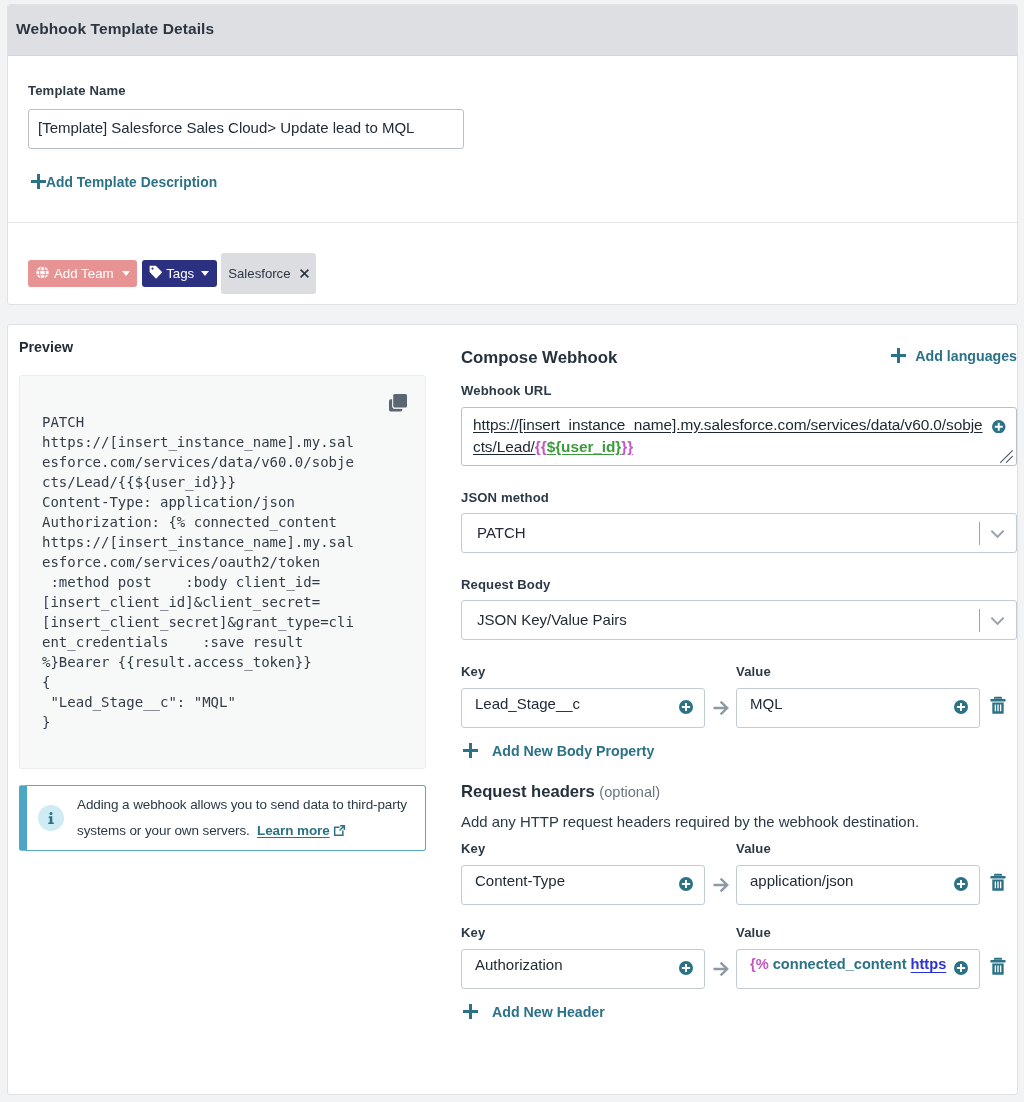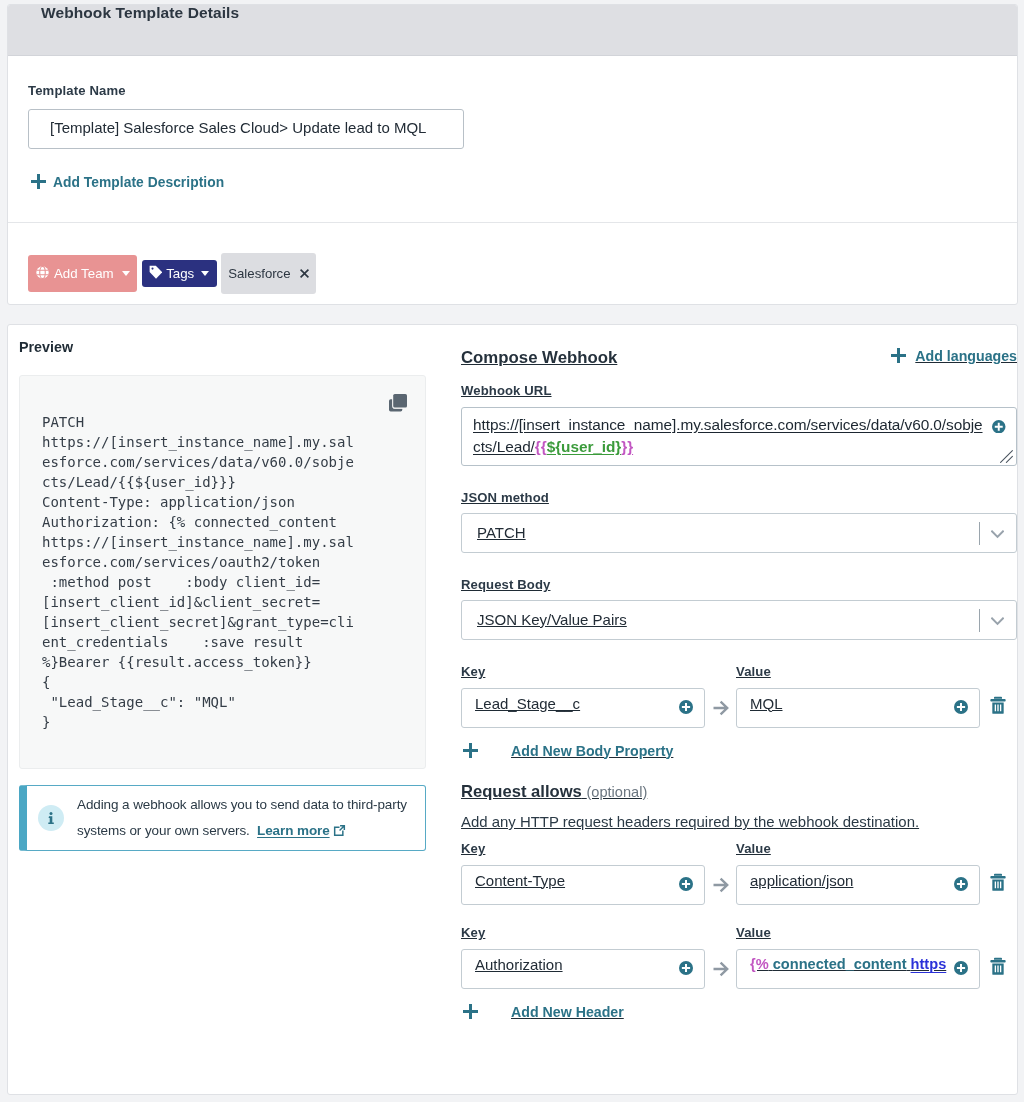--- a/index.html
+++ b/index.html
@@ -6,31 +6,31 @@
   html,body{margin:0;padding:0;}
   body{width:1024px;height:1102px;background:#f2f3f5;
     font-family:"Liberation Sans",sans-serif;color:#1f2b35;
     -webkit-font-smoothing:antialiased;overflow:hidden;position:relative;}
 
   .card{position:absolute;background:#fff;border:1px solid #dfe1e5;border-radius:3px;}
 
   
   #card1{left:7px;top:4px;width:1011px;height:301px;overflow:hidden;}
   .card1-head{height:51px;background:#dedfe3;border-bottom:1px solid #d2d4d9;
-     display:flex;align-items:flex-start;padding-left:33px;}
+     display:flex;align-items:center;padding-left:8px;}
   .card1-head-title{font-size:15.5px;font-weight:bold;color:#2c3641;letter-spacing:.1px;position:relative;top:-1px;}
   .sec1{padding:26px 20px 0 20px;height:167px;border-bottom:1px solid #e4e6e9;}
   .field-label{font-size:13.1px;font-weight:bold;color:#2c3a47;letter-spacing:.15px;margin-top:1px;}
   .tname-input{margin-top:11px;width:436px;height:40px;border:1px solid #b8c0c7;border-radius:3px;
      background:#fff;display:flex;align-items:center;
-     font-size:15px;color:#222c36;cursor:text;padding-left:21px;padding-bottom:3px;}
-  .addlink{display:flex;align-items:center;gap:7px;margin-top:25px;margin-left:3px;cursor:pointer;width:max-content;}
+     font-size:15px;color:#222c36;cursor:text;padding-left:9px;padding-bottom:3px;}
+  .addlink{display:flex;align-items:center;margin-top:25px;margin-left:3px;cursor:pointer;width:max-content;}
   .addlink-text{font-size:13.8px;font-weight:bold;color:#2b7287;letter-spacing:.05px;position:relative;top:-1px;}
   .sec2{padding:30px 20px 0 20px;display:flex;align-items:center;gap:5px;}
-  .btn-team{height:37px;background:#e89393;border-radius:3px;display:flex;align-items:center;
+  .btn-team{height:27px;background:#e89393;border-radius:3px;display:flex;align-items:center;
      padding:0 7px 0 8px;gap:5px;color:#fff;font-size:13.3px;font-weight:normal;cursor:pointer;}
   .btn-tags{height:27px;background:#2b3180;border-radius:3px;display:flex;align-items:center;
      padding:0 8px 0 7px;gap:4px;color:#fff;font-size:13.3px;font-weight:normal;cursor:pointer;}
   .caret-d{width:0;height:0;border-left:4.5px solid transparent;border-right:4.5px solid transparent;
      border-top:5px solid #fff;margin-left:3px;}
   .tag-chip{height:41px;background:#dcdde1;border-radius:3px;display:flex;align-items:center;
      gap:9px;padding:0 7px 0 7px;font-size:13.2px;color:#2c3641;margin-left:-1px;}
   .chip-x{cursor:pointer;display:flex;align-items:center;flex:0 0 auto;}
 
   
@@ -51,21 +51,21 @@
   .learnmore{color:#2b7287;font-weight:bold;text-decoration:underline;text-underline-offset:2px;cursor:pointer;}
 
   .preview-col{position:absolute;left:12px;top:0;width:439px;height:100%;}
   .main-col{position:absolute;left:446px;top:0;right:0;height:100%;}
   .tabs{height:45px;border-bottom:1px solid #e2e4e7;display:flex;align-items:stretch;padding-left:16px;}
   .tab{display:flex;align-items:center;margin-right:38px;
      font-size:14.6px;font-weight:bold;color:#4b5662;cursor:pointer;position:relative;padding:0 1px;}
   .tab.active{color:#2b7287;}
   .tab.active:after{content:"";position:absolute;left:-9px;right:-6px;bottom:0;height:4px;background:#2b7287;}
 
-  .compose-body{padding:21px 0px 0 7px;position:relative;text-decoration:underline;}
+  .compose-body{padding:21px 0px 0 7px;position:relative;}
   .compose-head-row{display:flex;align-items:center;justify-content:space-between;}
   .compose-heading{font-size:16.8px;font-weight:bold;color:#25313c;letter-spacing:.0px;position:relative;top:2px;}
   .addlang{display:flex;align-items:center;gap:9px;cursor:pointer;position:relative;top:1px;}
   .addlang-text{font-size:14.2px;font-weight:bold;color:#2b7287;position:relative;top:-1px;}
   .lbl{font-size:13.1px;font-weight:bold;color:#2c3a47;letter-spacing:.12px;}
   .url-box{margin-top:9px;width:100%;height:59px;border:1px solid #b6c1c9;border-radius:3px;
      position:relative;background:#fff;cursor:text;}
   .url-text{position:absolute;left:11px;top:6px;width:512px;font-size:15.4px;line-height:22px;letter-spacing:-0.07px;
      color:#1d2731;word-break:break-all;}
   .spell{text-decoration:underline;text-decoration-color:#1d2731;text-underline-offset:2px;}
@@ -82,21 +82,21 @@
   .kv-head{display:flex;margin-top:24px;}
   .kv-head .lbl:first-child{width:275px;}
   .kv-row{display:flex;align-items:center;margin-top:9px;}
   .kv-input{width:244px;height:40px;flex:0 0 244px;border:1px solid #c3ccd2;border-radius:3px;background:#fff;
      display:flex;align-items:center;padding-left:13px;font-size:15px;color:#222c36;
      position:relative;cursor:text;padding-bottom:10px;}
   .kv-input .pl{position:absolute;right:11px;top:11px;cursor:pointer;}
   .kv-arrow{width:31px;display:flex;justify-content:center;align-items:center;flex:0 0 31px;}
   .kv-trash{margin-left:10px;cursor:pointer;display:flex;align-items:center;position:relative;top:-3px;}
   .kv-val{width:244px;flex:0 0 244px;}
-  .addrow{display:flex;align-items:center;gap:33px;margin-top:15px;margin-left:2px;cursor:pointer;width:max-content;}
+  .addrow{display:flex;align-items:center;gap:14px;margin-top:15px;margin-left:2px;cursor:pointer;width:max-content;}
   .addrow-text{font-size:14.2px;font-weight:bold;color:#2b7287;letter-spacing:.0px;position:relative;top:-2px;}
   .rh-title{margin-top:20px;font-size:16.6px;font-weight:bold;color:#25313c;}
   .rh-opt{font-size:14.6px;font-weight:normal;color:#6b7680;}
   .rh-desc{margin-top:11px;font-size:14.95px;color:#2b3a46;}
 </style>
 </head>
 <body>
 
 <div class="card" id="card1">
   <div class="card1-head">
@@ -248,21 +248,21 @@
             </svg>
           </span>
       </div>
       <div class="addrow">
         <span><svg width="15" height="15" viewBox="0 0 15 15">
               <path d="M6 0h3v6h6v3H9v6H6V9H0V6h6z" fill="#2b7287"></path>
             </svg></span>
         <span class="addrow-text">Add New Body Property</span>
       </div>
 
-      <div class="rh-title"><span>Request allows</span> <span class="rh-opt">(optional)</span></div>
+      <div class="rh-title"><span>Request headers</span> <span class="rh-opt">(optional)</span></div>
       <div class="rh-desc">Add any HTTP request headers required by the webhook destination.</div>
 
       <div class="kv-head" style="margin-top:11px">
         <span class="lbl">Key</span>
         <span class="lbl">Value</span>
       </div>
       <div class="kv-row">
         <div class="kv-input">
             <span>Content-Type</span>
             <span class="pl"><svg width="14" height="14" viewBox="0 0 16 16">

